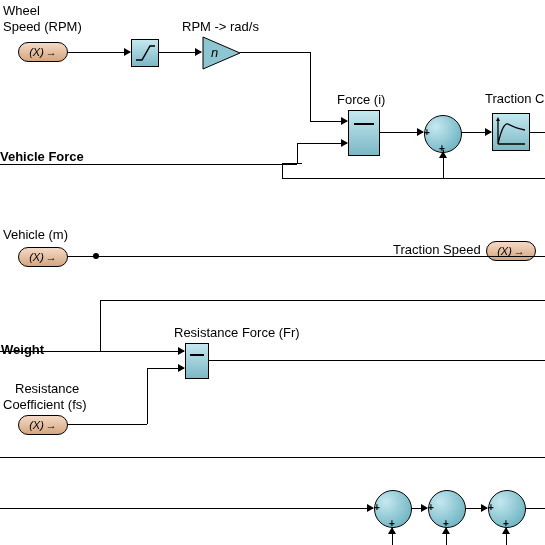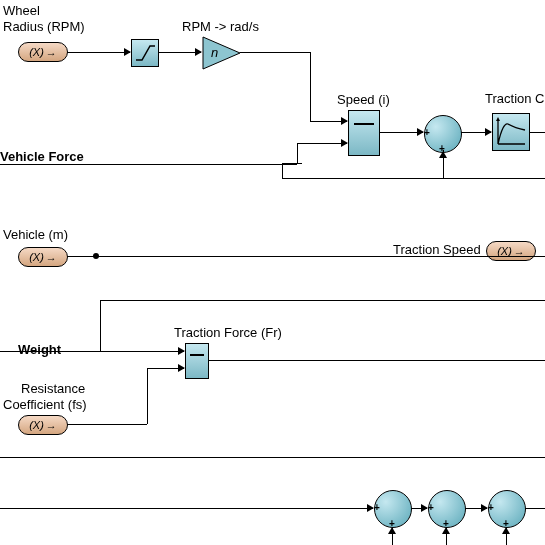--- a/index.html
+++ b/index.html
@@ -128,30 +128,30 @@
 .gain-letter {
   position: absolute;
   font-style: italic;
   font-size: 13px;
 }
 </style>
 </head>
 <body>
 
 <div class="label" style="left:3px;top:3px;">Wheel</div>
-<div class="label" style="left:3px;top:19px;">Radius (RPM)</div>
+<div class="label" style="left:3px;top:19px;">Speed (RPM)</div>
 <div class="label" style="left:182px;top:19px;">RPM -&gt; rad/s</div>
-<div class="label" style="left:337px;top:92px;">Speed (i)</div>
+<div class="label" style="left:337px;top:92px;">Force (i)</div>
 <div class="label" style="left:485px;top:91px;">Traction C</div>
 <div class="label" style="left:0px;top:149px;font-weight:bold;">Vehicle Force</div>
 <div class="label" style="left:3px;top:227px;">Vehicle (m)</div>
 <div class="label" style="left:393px;top:242px;">Traction Speed</div>
-<div class="label" style="left:18px;top:342px;font-weight:bold;">Weight</div>
-<div class="label" style="left:174px;top:325px;">Traction Force (Fr)</div>
-<div class="label" style="left:21px;top:381px;">Resistance</div>
+<div class="label" style="left:1px;top:342px;font-weight:bold;">Weight</div>
+<div class="label" style="left:174px;top:325px;">Resistance Force (Fr)</div>
+<div class="label" style="left:15px;top:381px;">Resistance</div>
 <div class="label" style="left:3px;top:397px;">Coefficient (fs)</div>
 
 <div class="input-block" style="left:18px;top:42px;">
   <span>(X)</span>
     <span class="arrow">→</span>
 </div>
 <div class="input-block" style="left:18px;top:247px;">
   <span>(X)</span>
     <span class="arrow">→</span>
 </div>

